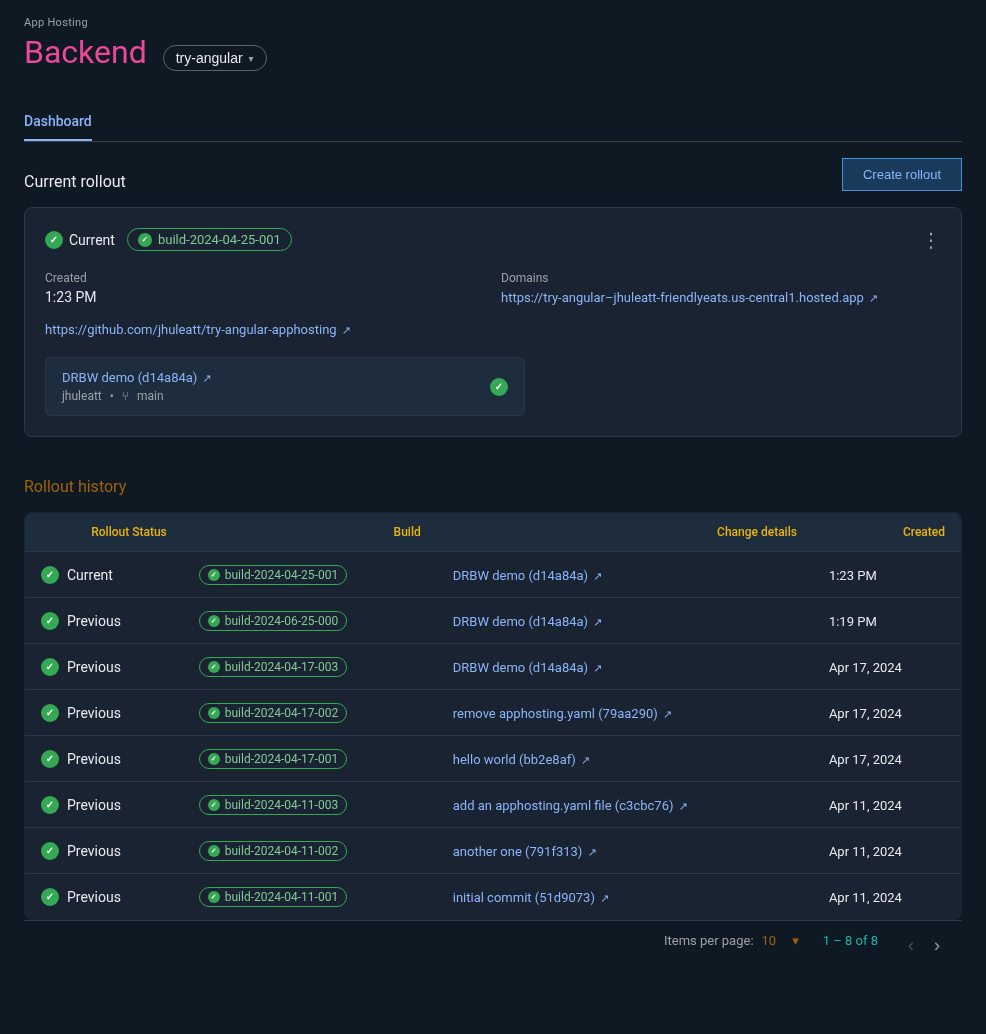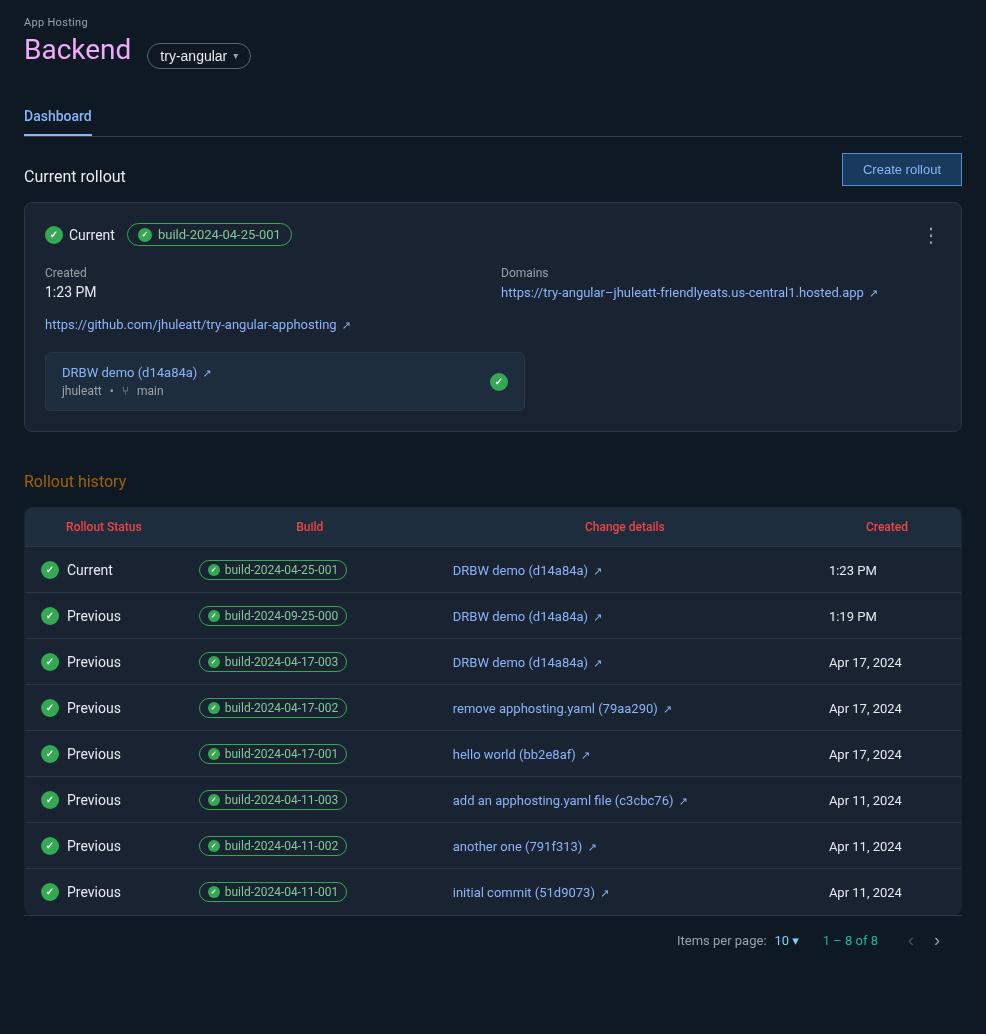--- a/index.html
+++ b/index.html
@@ -17,23 +17,23 @@
     }
 
     .app-hosting-label {
       color: #9aa0a6;
       font-size: 11px;
       margin-bottom: 4px;
       letter-spacing: 0.3px;
     }
 
     .backend-title {
-      font-size: 28px;
+      font-size: 32px;
       font-weight: 400;
-      color: #f0abfc;
+      color: #ec4899;
       margin-bottom: 12px;
     }
 
     .backend-header {
       display: flex;
       align-items: center;
       gap: 16px;
       margin-bottom: 20px;
     }
 
@@ -249,23 +249,23 @@
       border: 1px solid #2d3748;
       border-radius: 8px;
       overflow: hidden;
     }
 
     .history-table thead {
       background: #1e2d3e;
     }
 
     .history-table th {
-      text-align: center;
+      text-align: right;
       padding: 12px 16px;
-      color: #ef4444;
+      color: #eab308;
       font-size: 12px;
       font-weight: 500;
       border-bottom: 1px solid #2d3748;
     }
 
     .history-table td {
       padding: 12px 16px;
       border-bottom: 1px solid #2d3748;
       vertical-align: middle;
     }
@@ -309,39 +309,39 @@
     }
 
     .created-time {
       color: #e8eaed;
       font-size: 13px;
     }
 
     .pagination-row {
       display: flex;
       justify-content: flex-end;
-      align-items: center;
+      align-items: flex-start;
       gap: 24px;
       padding: 12px 16px;
       color: #9aa0a6;
       font-size: 13px;
       border-top: 1px solid #2d3748;
     }
 
     .items-per-page {
       display: flex;
       align-items: center;
       gap: 8px;
     }
 
     .per-page-select {
       display: flex;
       align-items: center;
-      gap: 3px;
-      color: #7dd3fc;
+      gap: 16px;
+      color: #a16207;
       cursor: pointer;
     }
 
     .page-info {
       color: #14b8a6;
     }
 
     .page-nav {
       display: flex;
       gap: 8px;
@@ -469,21 +469,21 @@
           <tr>
             <td>
       <div class="row-status">
         <div class="green-dot"></div>
         <span>Previous</span>
       </div>
             </td>
             <td>
       <div class="table-build-badge">
         <div class="green-dot"></div>
-        <span>build-2024-09-25-000</span>
+        <span>build-2024-06-25-000</span>
       </div></td>
             <td><a class="change-link" href="#">DRBW demo (d14a84a) <span class="external-icon">↗</span></a></td>
             <td><span class="created-time">1:19 PM</span></td>
           </tr>
           <tr>
             <td>
       <div class="row-status">
         <div class="green-dot"></div>
         <span>Previous</span>
       </div>

